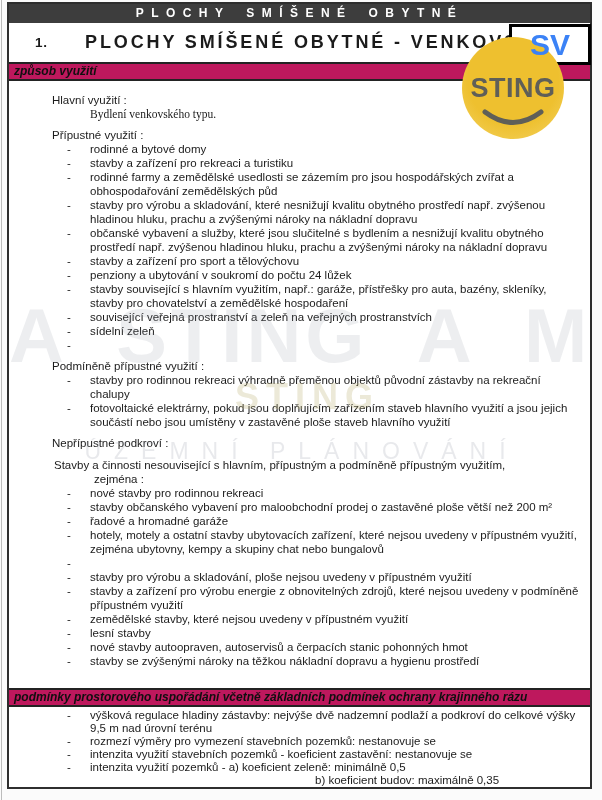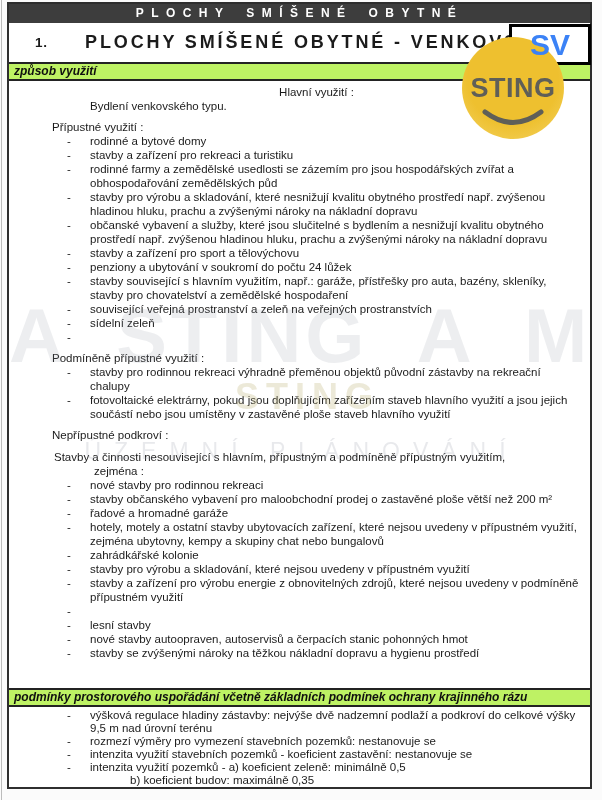--- a/index.html
+++ b/index.html
@@ -15,36 +15,36 @@
   }
   .top-bar{
     height:19px;line-height:19px;background:#3d3d3d;color:#fff;
     font-weight:bold;font-size:12px;letter-spacing:0.62em;word-spacing:0.45em;
     text-align:center;white-space:nowrap;overflow:hidden;
   }
   .heading-row{height:39px;display:flex;align-items:center;background:#fff;}
   .h-num{margin-left:26px;width:50px;font-weight:bold;font-size:13.5px;letter-spacing:0.05em;}
   .h-title{font-weight:bold;font-size:18px;letter-spacing:0.16em;white-space:nowrap;}
   .gray-bar{
-    height:13px;line-height:13px;padding:1px 0 1px 5px;background:#bef264;
+    height:13px;line-height:13px;padding:1px 0 1px 5px;background:#be185d;
     border-top:2px solid #232323;border-bottom:2px solid #232323;
     font-style:italic;font-weight:bold;font-size:12px;color:#0f0f0f;white-space:nowrap;
   }
   .content{font-size:11.5px;line-height:14px;}
   .c1{height:607px;padding:4px 9px 0 0;box-sizing:border-box;overflow:hidden;position:relative;z-index:1;}
   .c2{padding:2px 9px 0 0;line-height:13px;}
   .sec-label{margin:7px 0 0 43px;}
-  .first-label{margin-top:0;text-align:center;}
-  .sub-line{margin-left:81px;}
+  .first-label{margin-top:8px;}
+  .sub-line{margin-left:81px;font-family:Liberation Serif, serif;}
   .intro1{margin:8px 0 0 45px;}
   .intro2{margin-left:85px;}
   .li{display:flex;}
   .dash{flex:0 0 23px;margin-left:58px;}
   .li-text{flex:1;}
-  .cont .li-text{padding-left:40px;}
+  .cont .li-text{margin-left:185px;padding-left:40px;}
   
   .sv-box{position:absolute;left:509px;top:24px;width:82px;height:41px;background:#fff;border:3px solid #000;box-sizing:border-box;z-index:4;}
   .sv-text{
     position:absolute;left:509px;top:24px;width:82px;height:41px;z-index:6;
     display:flex;align-items:center;justify-content:center;
     font-weight:bold;font-size:30px;color:#3b82f6;
   }
   
   .sting-circle{
     position:absolute;left:462px;top:37px;width:102px;height:102px;border-radius:50%;
@@ -164,32 +164,32 @@
         <div class="li">
         <span class="dash">-</span>
         <span class="li-text">řadové a hromadné garáže</span>
       </div>
         <div class="li">
         <span class="dash">-</span>
         <span class="li-text">hotely, motely a ostatní stavby ubytovacích zařízení, které nejsou uvedeny v přípustném využití, zejména ubytovny, kempy a skupiny chat nebo bungalovů</span>
       </div>
         <div class="li">
         <span class="dash">-</span>
-        <span class="li-text">zahrádkářské kolonie</span>
-      </div>
-        <div class="li">
-        <span class="dash">-</span>
-        <span class="li-text">stavby pro výrobu a skladování, které nejsou uvedeny v přípustném využití</span>
+      </div>
+        <div class="li">
+        <span class="dash">-</span>
+        <span class="li-text">stavby pro výrobu a skladování, ploše nejsou uvedeny v přípustném využití</span>
       </div>
         <div class="li">
         <span class="dash">-</span>
         <span class="li-text">stavby a zařízení pro výrobu energie z obnovitelných zdrojů, které nejsou uvedeny v podmíněně přípustném využití</span>
       </div>
         <div class="li">
         <span class="dash">-</span>
+        <span class="li-text">zemědělské stavby, které nejsou uvedeny v přípustném využití</span>
       </div>
         <div class="li">
         <span class="dash">-</span>
         <span class="li-text">lesní stavby</span>
       </div>
         <div class="li">
         <span class="dash">-</span>
         <span class="li-text">nové stavby autoopraven, autoservisů a čerpacích stanic pohonných hmot</span>
       </div>
         <div class="li">

